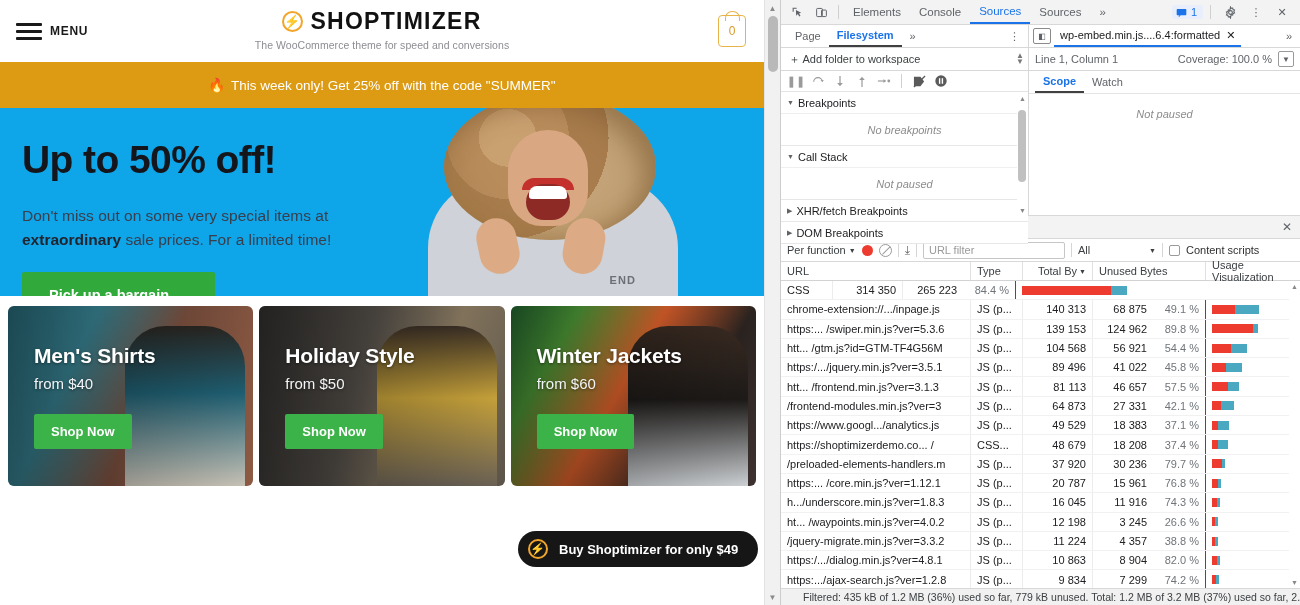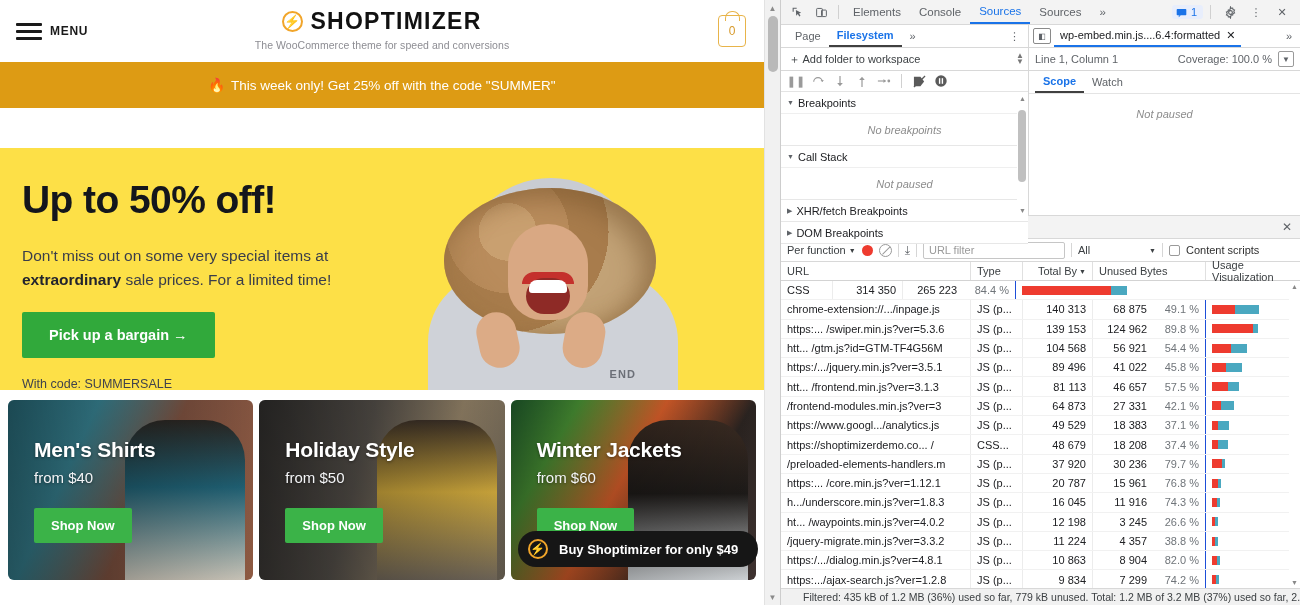--- a/index.html
+++ b/index.html
@@ -23,21 +23,21 @@
   .bolt { width:21px; height:21px; border-radius:50%; border:2px solid #f1a52a; display:inline-flex; align-items:center; justify-content:center; color:#f1a52a; font-size:13px; line-height:1; font-weight:700; }
   .brand-name { font-size:23px; font-weight:700; letter-spacing:.055em; color:#111; font-family:"Liberation Sans",sans-serif; }
   .brand-tag { font-size:10.5px; color:#8d8d93; margin-top:4px; letter-spacing:.005em; }
 
   .cart { position:absolute; right:18px; top:15px; width:28px; height:32px; border:1.5px solid #e8b44a; border-radius:4px; display:flex; align-items:center; justify-content:center; color:#d79a2b; font-size:12px; cursor:pointer; }
   .cart::before { content:""; position:absolute; top:-5px; width:13px; height:9px; border:1.5px solid #e8b44a; border-bottom:none; border-radius:7px 7px 0 0; }
 
   .promo { height:46px; background:#dd9b14; color:#fff; display:flex; align-items:center; justify-content:center; font-size:13.5px; gap:5px; }
   .promo .flame { font-size:14px; }
 
-  .hero { height:242px; background:#fde047; position:relative; overflow:hidden;margin-top:40px; }
+  .hero { height:188px; background:#0ea5e9; position:relative; overflow:hidden; }
   .hero-copy { padding:32px 0 0 22px; width:430px; position:relative; z-index:2; }
   .hero-h1 { font-size:39px; font-weight:700; color:#14161c; letter-spacing:-.015em; line-height:1.05; }
   .hero-p { margin-top:23px; font-size:15.5px; line-height:1.58; color:#3a3d4a; max-width:340px; }
   .hero-p b { font-weight:700; color:#22242e; }
   .hero-btn { margin-top:19px; display:inline-block; background:#31a93b; color:#fff; font-size:14.5px; font-weight:700; padding:15px 27px; border:none; border-radius:2px; cursor:pointer; font-family:"Liberation Sans",sans-serif; }
   .hero-code { margin-top:19px; font-size:12.5px; color:#3f424d; }
 
   .hero-photo { position:absolute; right:58px; bottom:0; width:290px; height:218px; z-index:1; }
   .hp-hood { position:absolute; left:44px; top:6px; width:182px; height:150px; background:#c9ccd2; border-radius:92px 92px 60px 60px; }
   .hp-body { position:absolute; left:12px; bottom:0; width:250px; height:118px; background:#cfd2d8; border-radius:70px 70px 0 0; }

